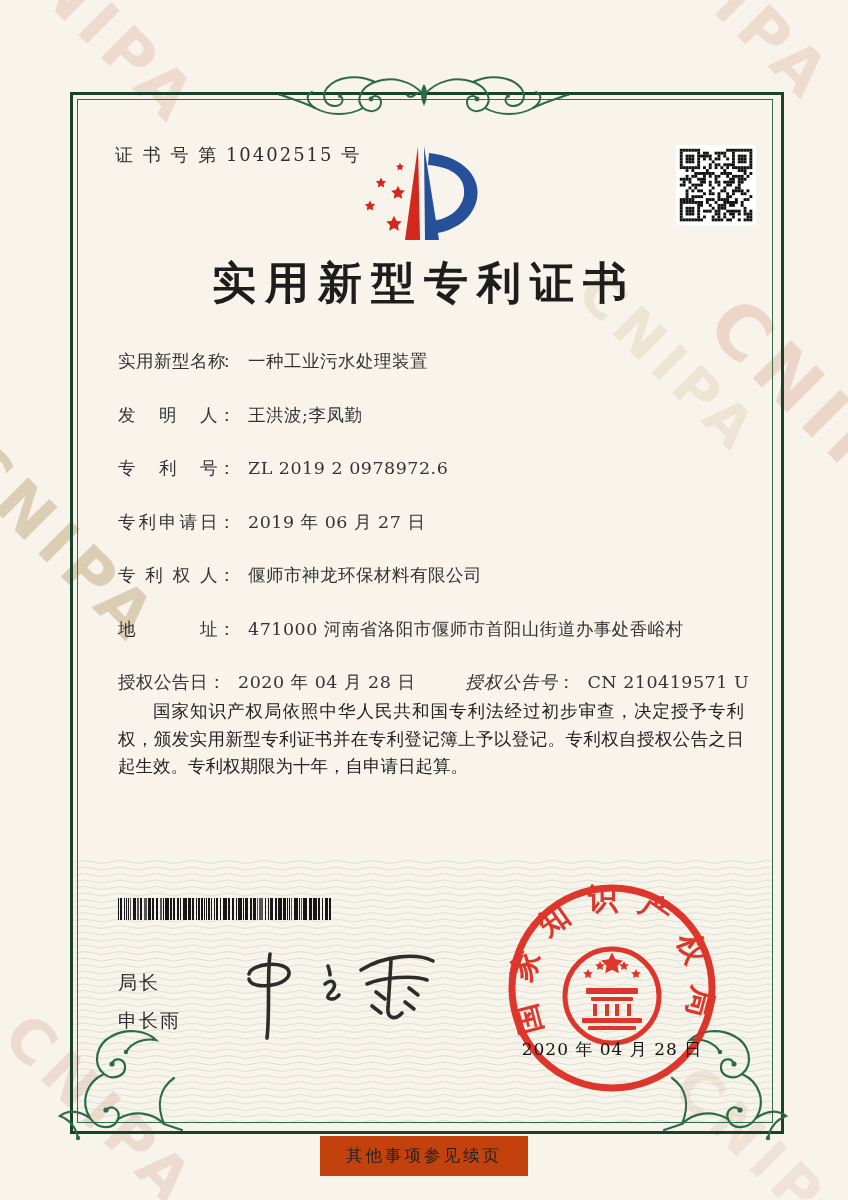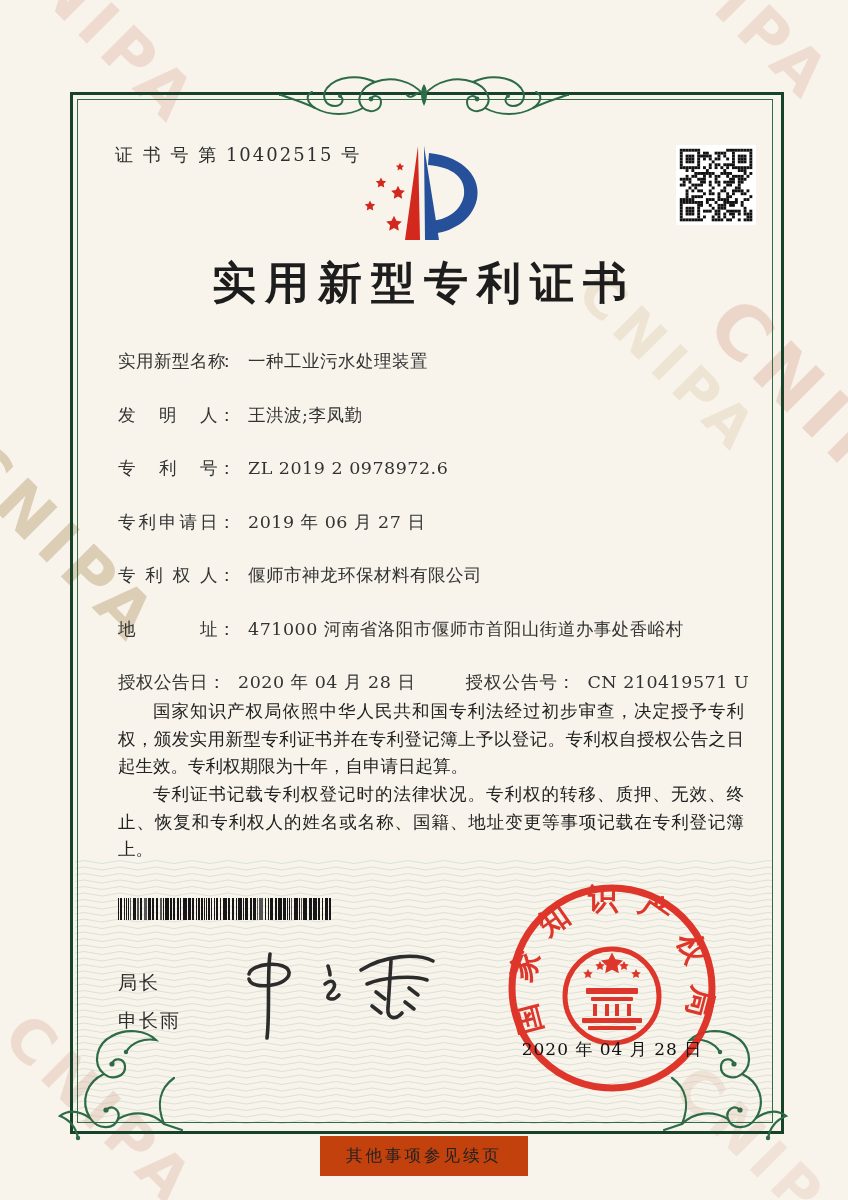--- a/index.html
+++ b/index.html
@@ -37,21 +37,21 @@
   .logo{position:absolute; left:352px; top:140px; z-index:3;}
   .qr{position:absolute; left:676px; top:145px; z-index:3;}
   .title{position:absolute; left:0; top:254px; width:848px; text-align:center; z-index:3;
     font-size:44px; font-weight:bold; letter-spacing:9px; color:#1d1d1d;}
   .fields{position:absolute; left:118px; top:349px; width:630px; z-index:3;}
   .frow{display:flex; align-items:baseline; margin-bottom:29.5px;
     font-size:17.5px; color:#333; letter-spacing:.5px; white-space:nowrap;}
   .flabel{display:inline-block; width:100px; text-align:justify; text-align-last:justify;}
   .fcolon{margin-right:12px;}
   .fpair2{margin-left:50px; display:flex; align-items:baseline;}
-  .fpair2 .flabel{width:92px;}
+  .fpair2 .flabel{width:92px;font-style:italic;}
   .paras{position:absolute; left:118px; top:698px; width:626px; z-index:3;
     font-size:17.5px; line-height:1.58; text-align:justify; color:#222;}
   .paras p{margin:0; text-indent:2em;}
   .barcode{position:absolute; left:118px; top:896px; z-index:3;}
   .officer{position:absolute; left:118px; top:970px; z-index:3;
     font-family:"DejaVu Sans", sans-serif; font-size:19px; color:#2b2b2b; letter-spacing:2px;}
   .officer div{margin-bottom:12px;}
   .signature{position:absolute; left:225px; top:942px; z-index:4;}
   .seal{position:absolute; left:504px; top:880px; z-index:3; opacity:.94;}
   .seal-date{position:absolute; left:504px; top:1038px; width:216px; text-align:center; z-index:4;
@@ -547,21 +547,20 @@
       <span class="fpair2">
         <span class="flabel">授权公告号</span>
           <span class="fcolon">：</span>
         <span>CN 210419571 U</span>
       </span>
     </div>
   </div>
 
   <div class="paras">
     <p>国家知识产权局依照中华人民共和国专利法经过初步审查，决定授予专利权，颁发实用新型专利证书并在专利登记簿上予以登记。专利权自授权公告之日起生效。专利权期限为十年，自申请日起算。</p>
-    <p>专利证书记载专利权登记时的法律状况。专利权的转移、质押、无效、终止、恢复和专利权人的姓名或名称、国籍、地址变更等事项记载在专利登记簿上。</p>
   </div>
 
   <svg class="barcode" id="barcode" width="218" height="26" viewBox="0 0 218 26">
       <rect x="0" y="2" width="1" height="22" fill="#161616"></rect>
       <rect x="2" y="2" width="2" height="22" fill="#161616"></rect>
       <rect x="6" y="2" width="1" height="22" fill="#161616"></rect>
       <rect x="8" y="2" width="1" height="22" fill="#161616"></rect>
       <rect x="10" y="2" width="1" height="22" fill="#161616"></rect>
       <rect x="12" y="2" width="1" height="22" fill="#555"></rect>
       <rect x="15" y="2" width="3" height="22" fill="#161616"></rect>

